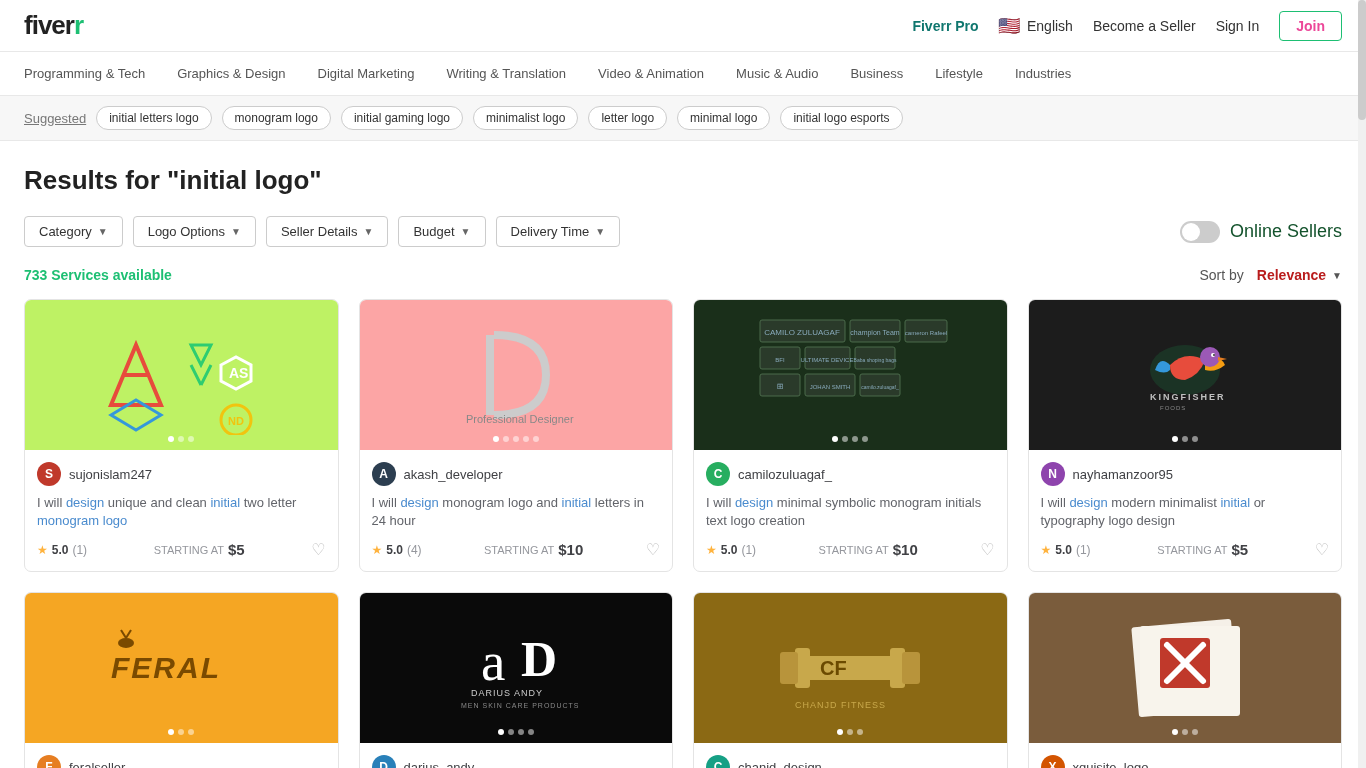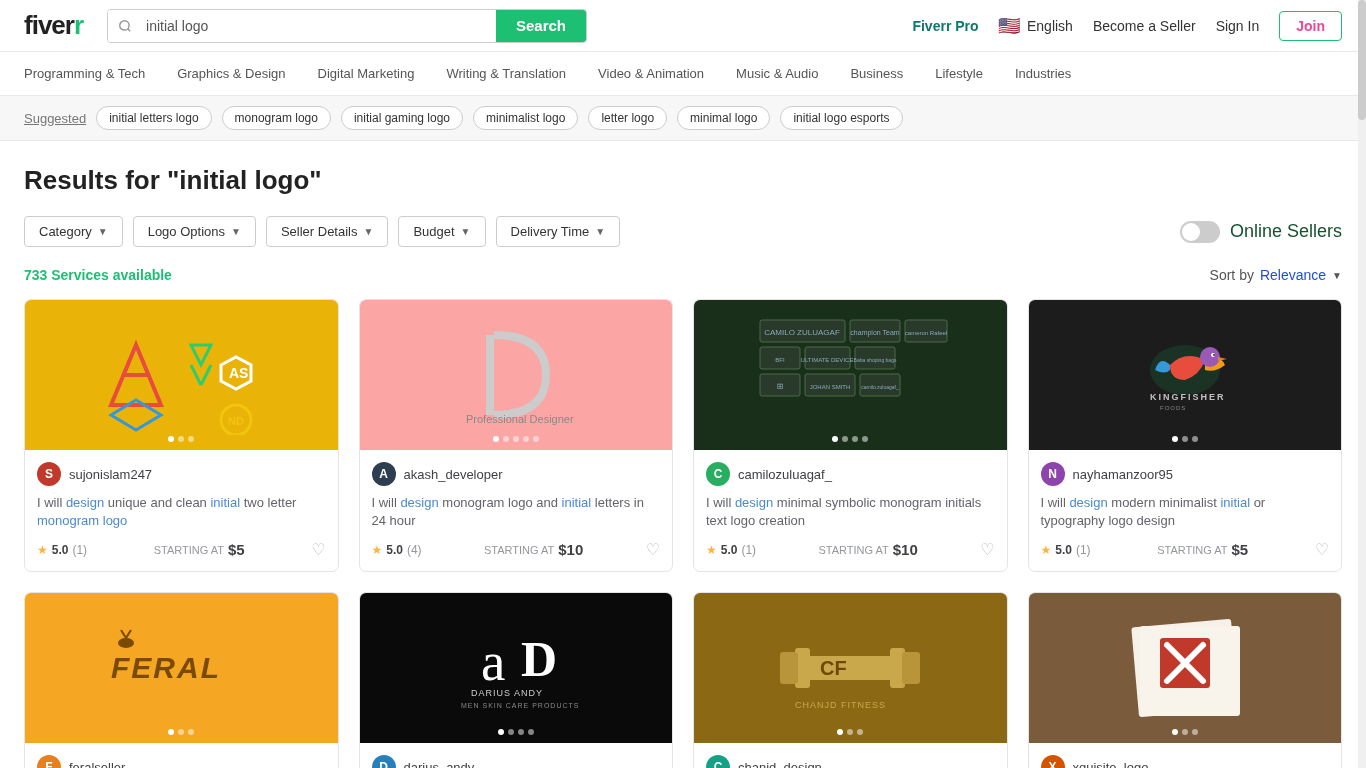--- a/index.html
+++ b/index.html
@@ -200,21 +200,21 @@
     .count-text { font-size: 14px; color: #555; }
     .count-text span { color: #1dbf73; font-weight: 600; }
     .sort-wrap {
       margin-left: auto;
       display: flex;
       align-items: center;
       gap: 6px;
       font-size: 14px;
       color: #555;
     }
-    .sort-val { font-weight: 400; color: #1d4ed8; cursor: pointer; }
+    .sort-val { font-weight: 700; color: #b91c1c; cursor: pointer; margin-left: 7px; }
     .sort-chev { font-size: 10px; }
 
     
     .grid {
       display: grid;
       grid-template-columns: repeat(4, 1fr);
       gap: 20px;
     }
     .card {
       border: 1px solid #e4e4e4;
@@ -225,21 +225,21 @@
     }
     .card-image {
       width: 100%;
       height: 150px;
       background: #555;
       position: relative;
       overflow: hidden;
     }
 
     
-    .img-dark { background: #eab308; }
+    .img-dark { background: #bef264; }
     .img-teal { background: #fca5a5; }
     .img-green-dark { background: #1a2f1a; }
     .img-dark2 { background: #1c1c1c; }
     .img-yellow { background: #f5a623; }
     .img-black { background: #0a0a0a; }
     .img-gold { background: #8b6914; }
     .img-wood { background: #7a5c3c; }
 
     
     .logo-shape {
@@ -340,30 +340,20 @@
       position: absolute;
       top: 0;
     }
   </style>
 </head>
 <body>
 
 <header class="header">
   <div class="logo">
     fiver<span>r</span>
-  </div>
-  <div class="search-bar">
-    <div class="search-icon-wrap">
-      <svg width="14" height="14" viewBox="0 0 24 24" fill="none" stroke="#999" stroke-width="2.5">
-        <circle cx="11" cy="11" r="8"></circle>
-          <line x1="21" y1="21" x2="16.65" y2="16.65"></line>
-      </svg>
-    </div>
-    <input class="search-input" type="text" value="initial logo" style="">
-    <button class="search-btn">Search</button>
   </div>
   <nav class="header-nav">
     <span class="fiverr-pro">Fiverr Pro</span>
     <span class="lang-btn">
       <span class="flag">🇺🇸</span>
       <span>English</span>
     </span>
     <span class="become-seller">Become a Seller</span>
     <span class="sign-in">Sign In</span>
     <span class="join">Join</span>

